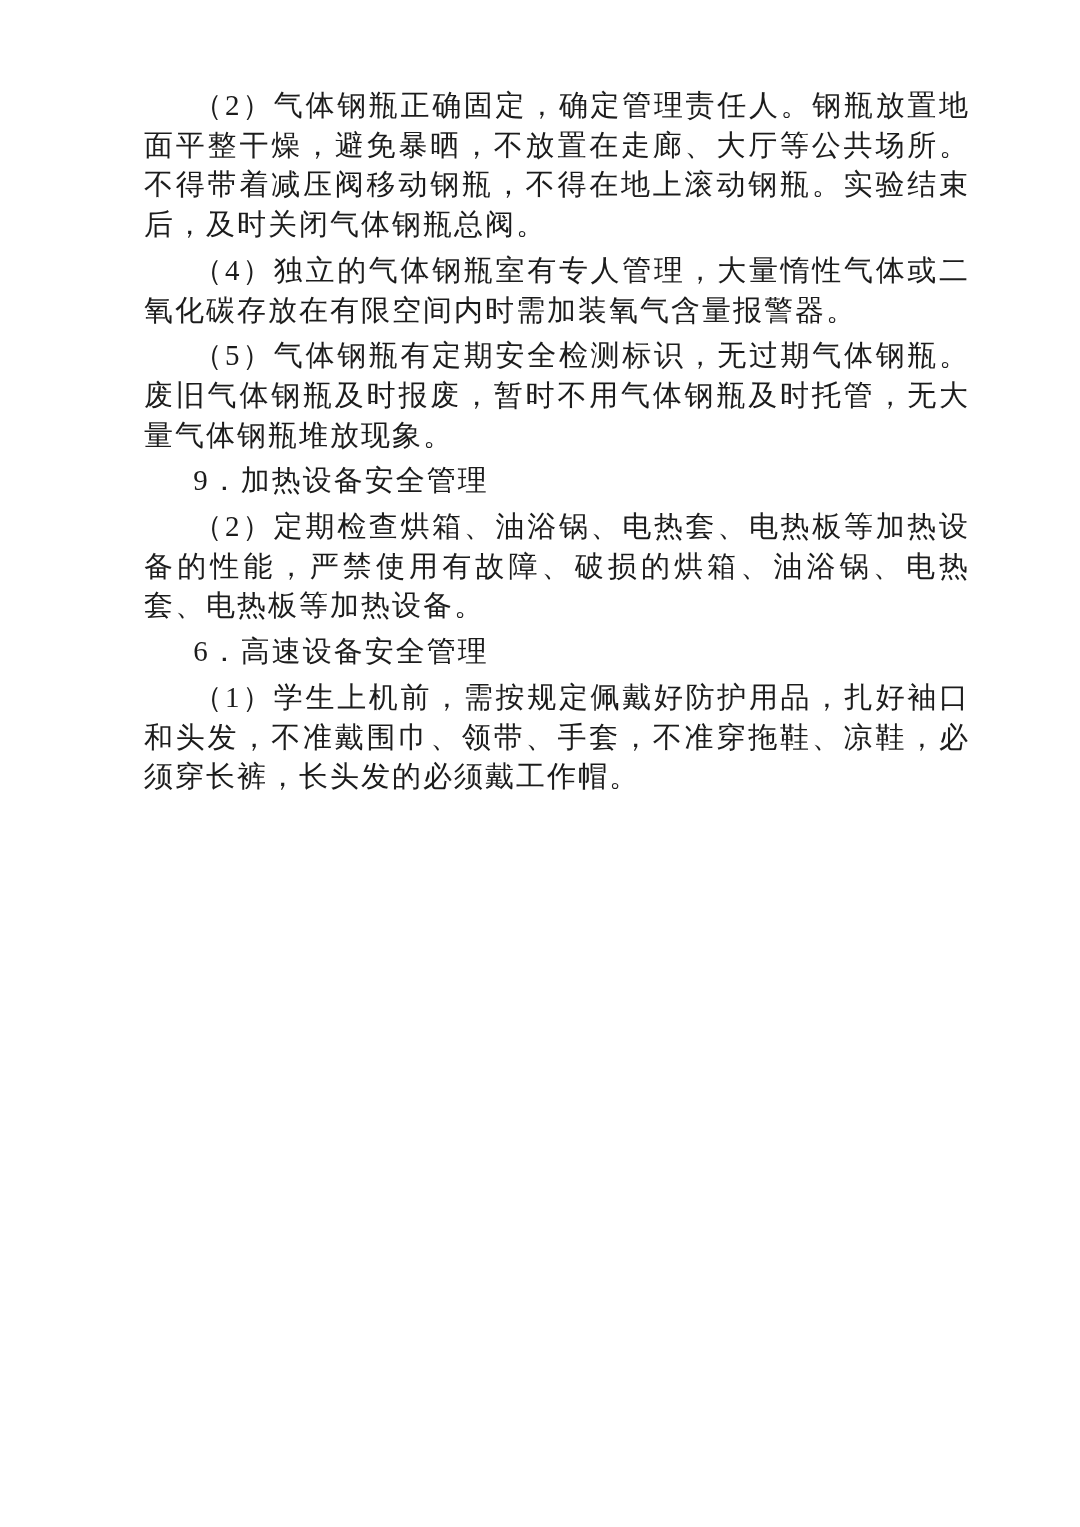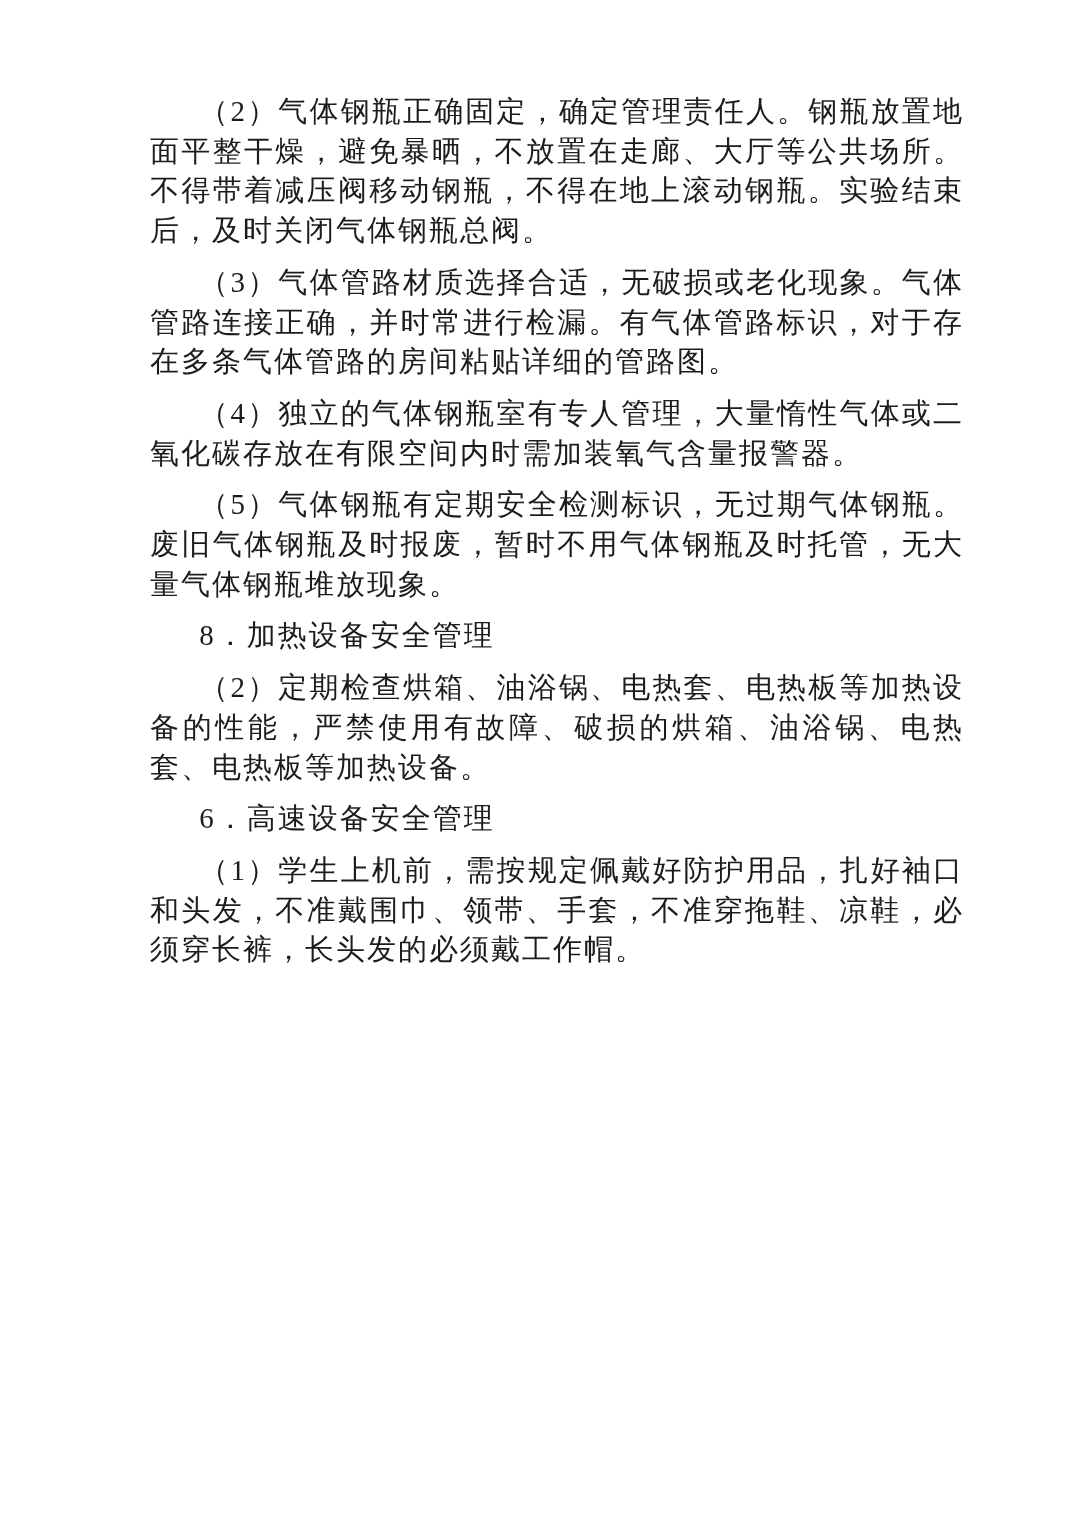--- a/index.html
+++ b/index.html
@@ -22,36 +22,35 @@
     top: 80px;
     width: 838px;
     color: #1c1c1c;
     font-size: 29px;
     line-height: 39.7px;
     letter-spacing: 2px;
     text-align: justify;
     text-justify: inter-ideograph;
   }
   .doc-body p {
-    margin: 12px;
+    margin: 6px;
     padding: 0;
     text-indent: 1.7em;
     word-break: break-all;
   }
   .doc-body p.heading {
     text-align: left;
   }
 </style>
 </head>
 <body>
 
 <div class="page">
   <div class="doc-body" id="doc-body" style="color: rgb(28, 28, 28);">
       <p class="para">（2）气体钢瓶正确固定，确定管理责任人。钢瓶放置地面平整干燥，避免暴晒，不放置在走廊、大厅等公共场所。不得带着减压阀移动钢瓶，不得在地上滚动钢瓶。实验结束后，及时关闭气体钢瓶总阀。</p>
-      <p class="para">（3）气体管路材质选择合适，无破损或老化现象。气体管路连接正确，并时常进行检漏。有气体管路标识，对于存在多条气体管路的房间粘贴详细的管路图。</p>
       <p class="para">（4）独立的气体钢瓶室有专人管理，大量惰性气体或二氧化碳存放在有限空间内时需加装氧气含量报警器。</p>
       <p class="para">（5）气体钢瓶有定期安全检测标识，无过期气体钢瓶。废旧气体钢瓶及时报废，暂时不用气体钢瓶及时托管，无大量气体钢瓶堆放现象。</p>
-      <p class="heading">8．加热设备安全管理</p>
+      <p class="heading">9．加热设备安全管理</p>
       <p class="para">（2）定期检查烘箱、油浴锅、电热套、电热板等加热设备的性能，严禁使用有故障、破损的烘箱、油浴锅、电热套、电热板等加热设备。</p>
       <p class="heading">6．高速设备安全管理</p>
       <p class="para">（1）学生上机前，需按规定佩戴好防护用品，扎好袖口和头发，不准戴围巾、领带、手套，不准穿拖鞋、凉鞋，必须穿长裤，长头发的必须戴工作帽。</p>
     </div>
 </div>
 
 </body></html>

